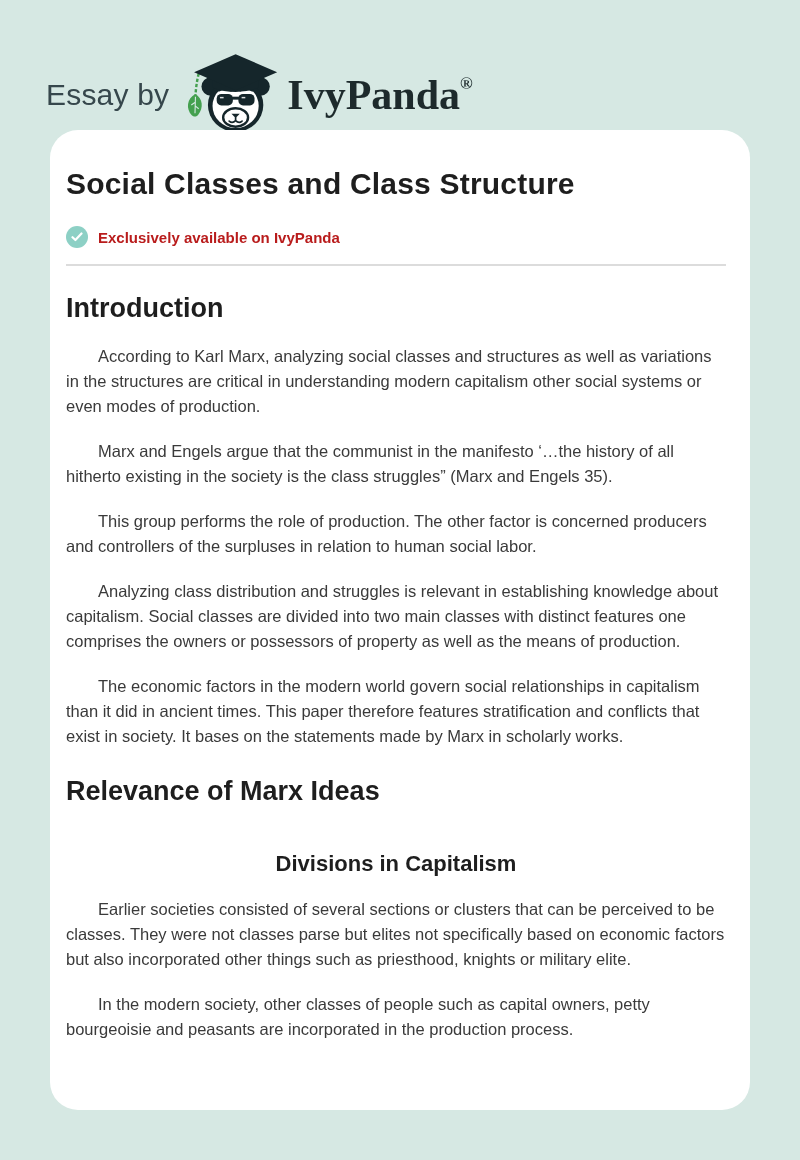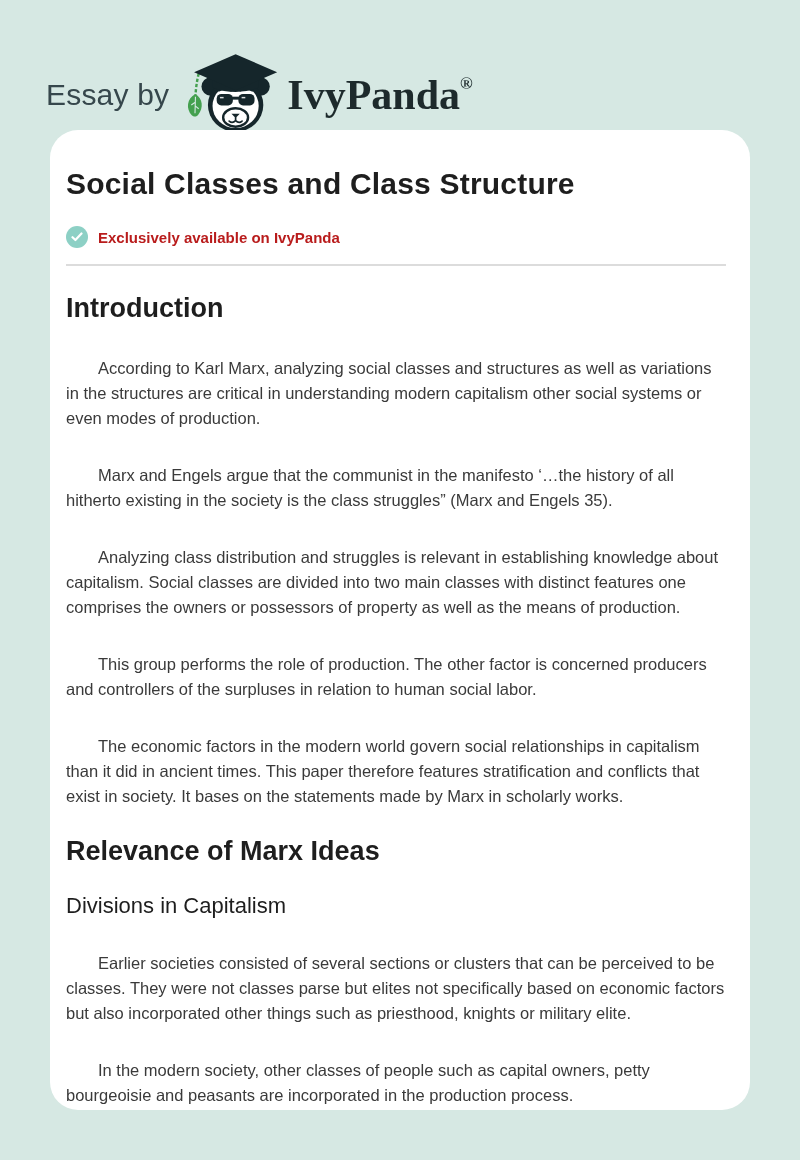--- a/index.html
+++ b/index.html
@@ -91,28 +91,29 @@
   }
 
   h2.section-heading {
     margin-top: 26px;
     font-size: 27px;
     line-height: 32px;
     font-weight: 700;
     color: #1e1e1e;
   }
   h3.section-subheading {
-    margin-top: 26px;
+    margin-top: 44px;
     font-size: 22px;
     line-height: 26px;
-    font-weight: 400;
+    font-weight: 700;
     color: #1e1e1e;
+    text-align: center;
   }
   p.body-para {
-    margin-top: 32px;
+    margin-top: 20px;
     font-size: 16.5px;
     line-height: 25px;
     color: #3a3a3a;
     text-indent: 32px;
     text-align: left;
   }
 </style>
 </head>
 <body>
 
@@ -165,22 +166,22 @@
       </svg>
     </span>
     <span class="badge-label">Exclusively available on IvyPanda</span>
   </div>
 
   <hr class="divider">
 
   <h2 class="section-heading">Introduction</h2>
   <p class="body-para">According to Karl Marx, analyzing social classes and structures as well as variations in the structures are critical in understanding modern capitalism other social systems or even modes of production.</p>
   <p class="body-para">Marx and Engels argue that the communist in the manifesto ‘…the history of all hitherto existing in the society is the class struggles” (Marx and Engels 35).</p>
+  <p class="body-para">This group performs the role of production. The other factor is concerned producers and controllers of the surpluses in relation to human social labor.</p>
   <p class="body-para">Analyzing class distribution and struggles is relevant in establishing knowledge about capitalism. Social classes are divided into two main classes with distinct features one comprises the owners or possessors of property as well as the means of production.</p>
-  <p class="body-para">This group performs the role of production. The other factor is concerned producers and controllers of the surpluses in relation to human social labor.</p>
   <p class="body-para">The economic factors in the modern world govern social relationships in capitalism than it did in ancient times. This paper therefore features stratification and conflicts that exist in society. It bases on the statements made by Marx in scholarly works.</p>
 
   <h2 class="section-heading">Relevance of Marx Ideas</h2>
 
   <h3 class="section-subheading">Divisions in Capitalism</h3>
   <p class="body-para">Earlier societies consisted of several sections or clusters that can be perceived to be classes. They were not classes parse but elites not specifically based on economic factors but also incorporated other things such as priesthood, knights or military elite.</p>
   <p class="body-para">In the modern society, other classes of people such as capital owners, petty bourgeoisie and peasants are incorporated in the production process.</p>
 </main>
 
 </body></html>

